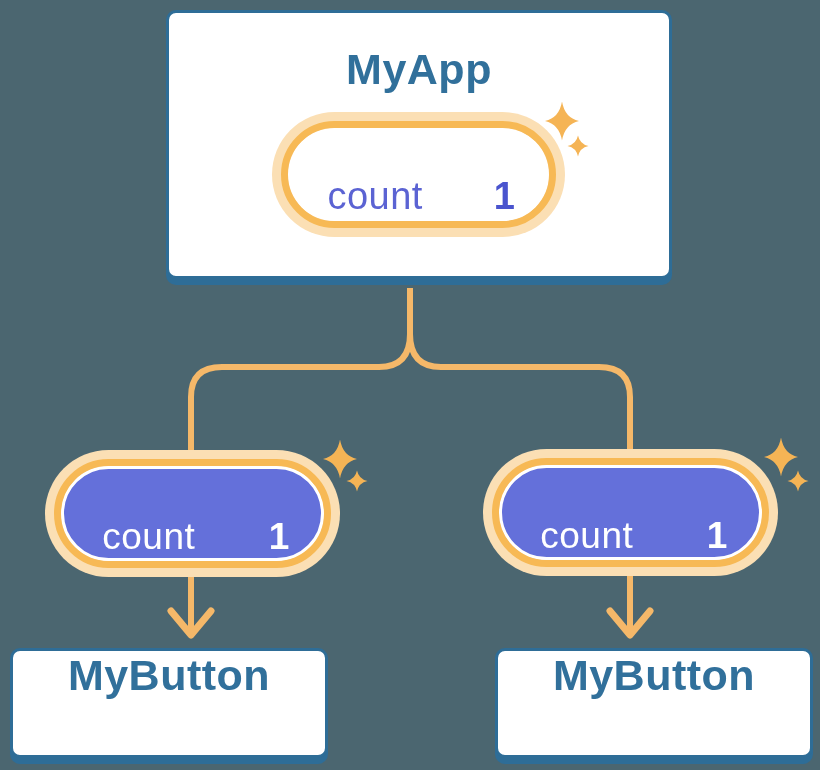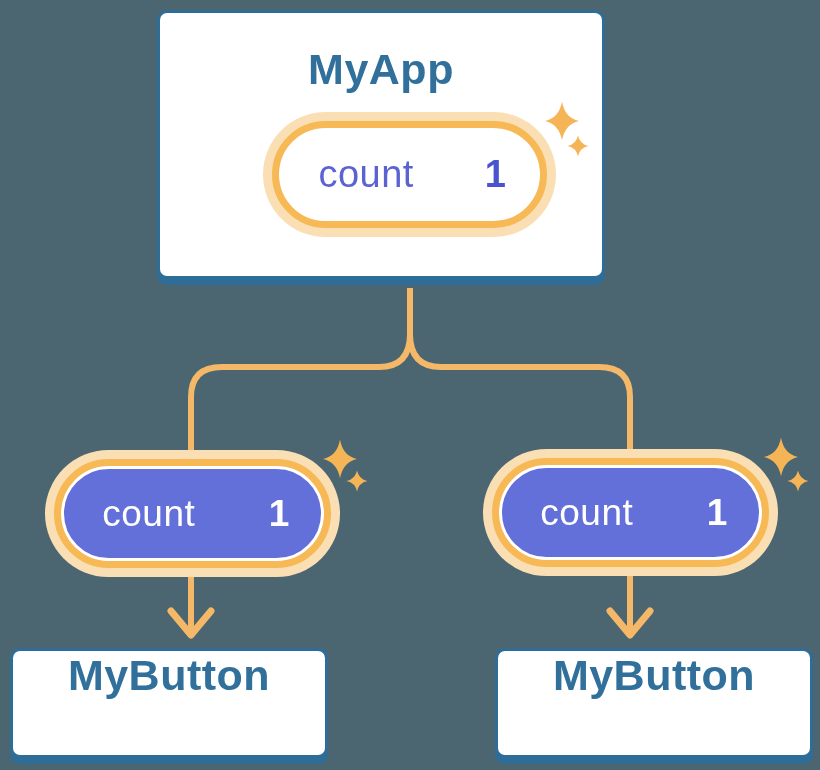--- a/index.html
+++ b/index.html
@@ -23,21 +23,21 @@
   svg.layer{position:absolute; left:0; top:0; pointer-events:none;}
   #lines-layer{z-index:1;}
   #sparkles-layer{z-index:3;}
 
   .card{
     position:absolute; background:#fff;
     border:3px solid var(--blue); border-radius:10px;
     box-shadow:0 6px 0 var(--blue);
     z-index:2; box-sizing:border-box;
   }
-  .root-card{left:157px; top:10px; width:448px; height:269px;}
+  .root-card{left:166px; top:10px; width:506px; height:269px;}
   .card-title{
     color:var(--blue-text); font-weight:700; letter-spacing:0.5px;
     font-size:43px; text-align:center;
   }
   .root-card .card-title{margin-top:32px;}
   .child-card{
     width:318px; height:110px; top:648px;
     display:flex; align-items:flex-start; justify-content:center;
   }
   .child-card-left{left:10px;}
@@ -46,21 +46,21 @@
   .pill{
     position:absolute; background:var(--halo); border-radius:999px;
     padding:9px; box-sizing:border-box; z-index:2;
   }
   .pill-ring{
     border:7px solid var(--ring); border-radius:999px; height:100%;
     box-sizing:border-box; overflow:hidden;
   }
   .pill-inner{
     height:100%; border:3px solid #fff; border-radius:999px;
-    box-sizing:border-box; display:flex; align-items:center; overflow:hidden;
+    box-sizing:border-box; display:flex; align-items:flex-end; overflow:hidden;
   }
   .root-pill{left:103px; top:99px; width:293px; height:125px;}
   .root-pill .pill-inner{background:#fff;}
   .root-pill .divider{width:4px; background:var(--ring);}
   .root-pill .seg-label{color:var(--label-purple); font-size:38px; font-weight:400;}
   .root-pill .seg-value{color:var(--value-purple); font-size:38px; font-weight:700;}
 
   .child-pill{width:295px; height:127px;}
   .child-pill-left{left:45px; top:450px;}
   .child-pill-right{left:483px; top:449px;}

